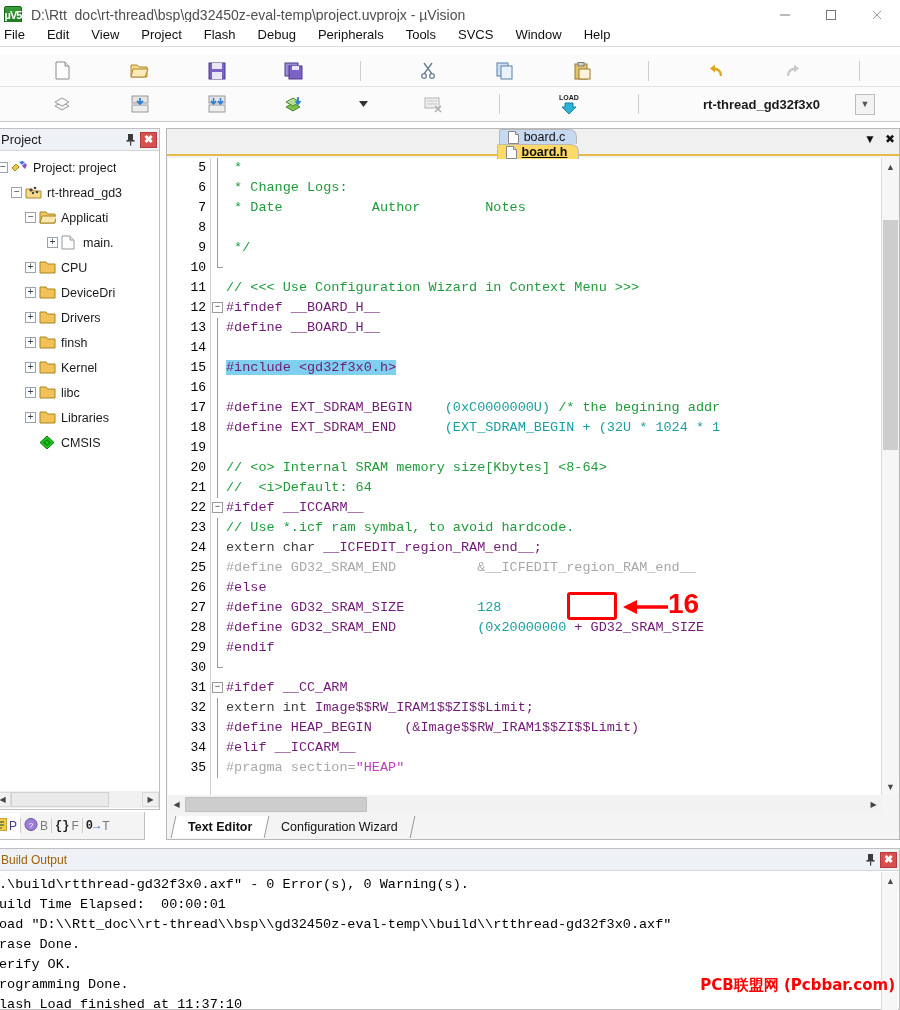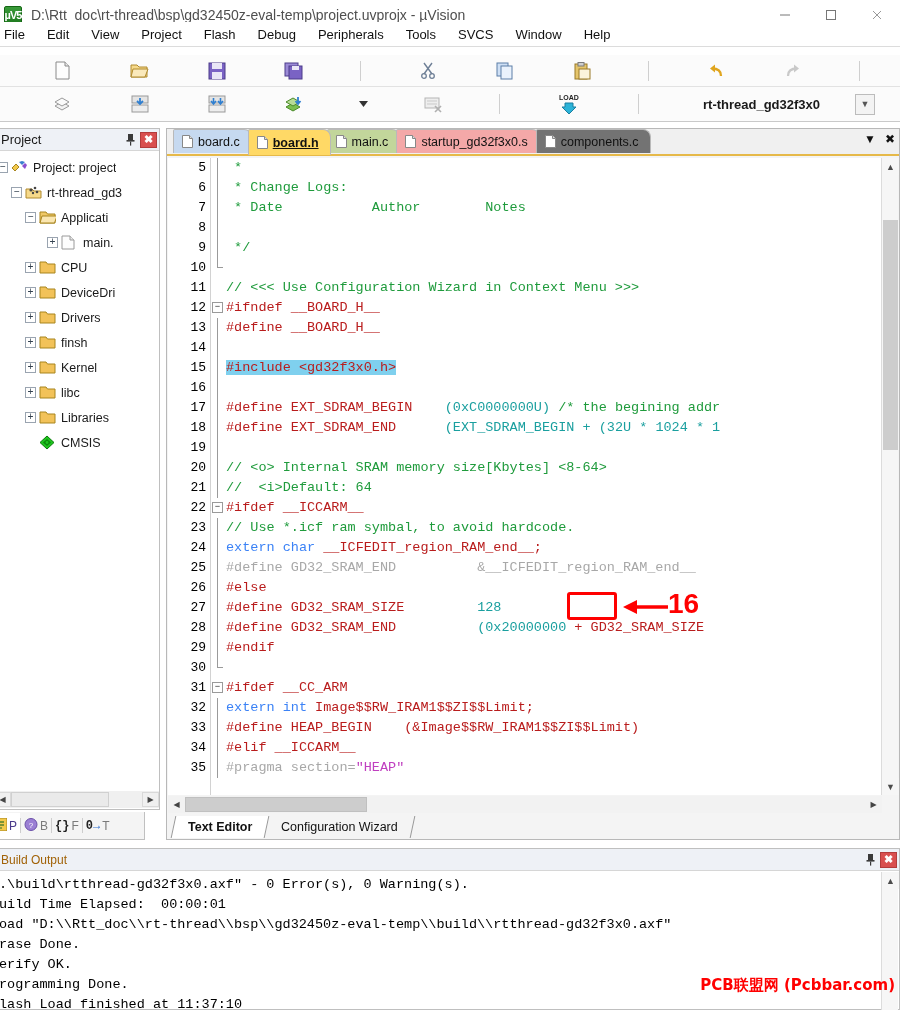--- a/index.html
+++ b/index.html
@@ -142,22 +142,23 @@
   .ptab.active { background: #fff; color: #4a3a8a; }
   .ptab-sep { width: 1px; height: 15px; background: #cdcdcd; }
 
   
   .editor-wrap {
     position: absolute; left: 166px; top: 128px; width: 734px; height: 712px;
     background: #f4f4f4; border: 1px solid #b8b8b8;
   }
   .tabstrip {
     position: relative; height: 27px; background: #f0f0f0;
-    display: flex; align-items: flex-start; padding-left: 6px;
+    display: flex; align-items: center; padding-left: 6px;
     border-bottom: 2px solid #e6b949;
+    flex-direction: column;
   }
   .etab {
     height: 24px; display: flex; align-items: center; gap: 5px;
     padding: 0 11px 0 8px; font-size: 12.5px; color: #111;
     border: 1px solid #b9b9b9; border-bottom: none;
     border-radius: 2px 8px 0 0; margin-right: -4px; position: relative;
   }
   .etab.active { font-weight: bold; text-decoration: underline; z-index: 5; height: 26px; }
   .etab .fico { width: 11px; height: 13px; flex: 0 0 auto; }
   .tabstrip-right {
@@ -194,23 +195,23 @@
   }
   .cline .foldbar {
     position: absolute; left: 49px; top: 0; width: 1px; height: 20px; background: #9a9a9a;
   }
   .cline .foldend {
     position: absolute; left: 49px; top: 0; width: 6px; height: 10px;
     border-left: 1px solid #9a9a9a; border-bottom: 1px solid #9a9a9a;
   }
   .sel { background: #7fd0ee; }
   .c-cmt { color: #1f9b3c; }
-  .c-pre { color: #b91c1c; }
+  .c-pre { color: #701a75; }
   .c-dis { color: #a8a8a8; }
-  .c-kw  { color: #3b82f6; }
+  .c-kw  { color: #404040; }
   .c-num { color: #1a9f9f; }
   .c-str { color: #c040c0; }
 
   
   .vscroll {
     position: absolute; right: 1px; top: 29px; width: 17px; height: 637px;
     background: #f6f6f6; border-left: 1px solid #dcdcdc;
   }
   .vs-arrow {
     width: 17px; height: 17px; display: flex; align-items: center; justify-content: center;

